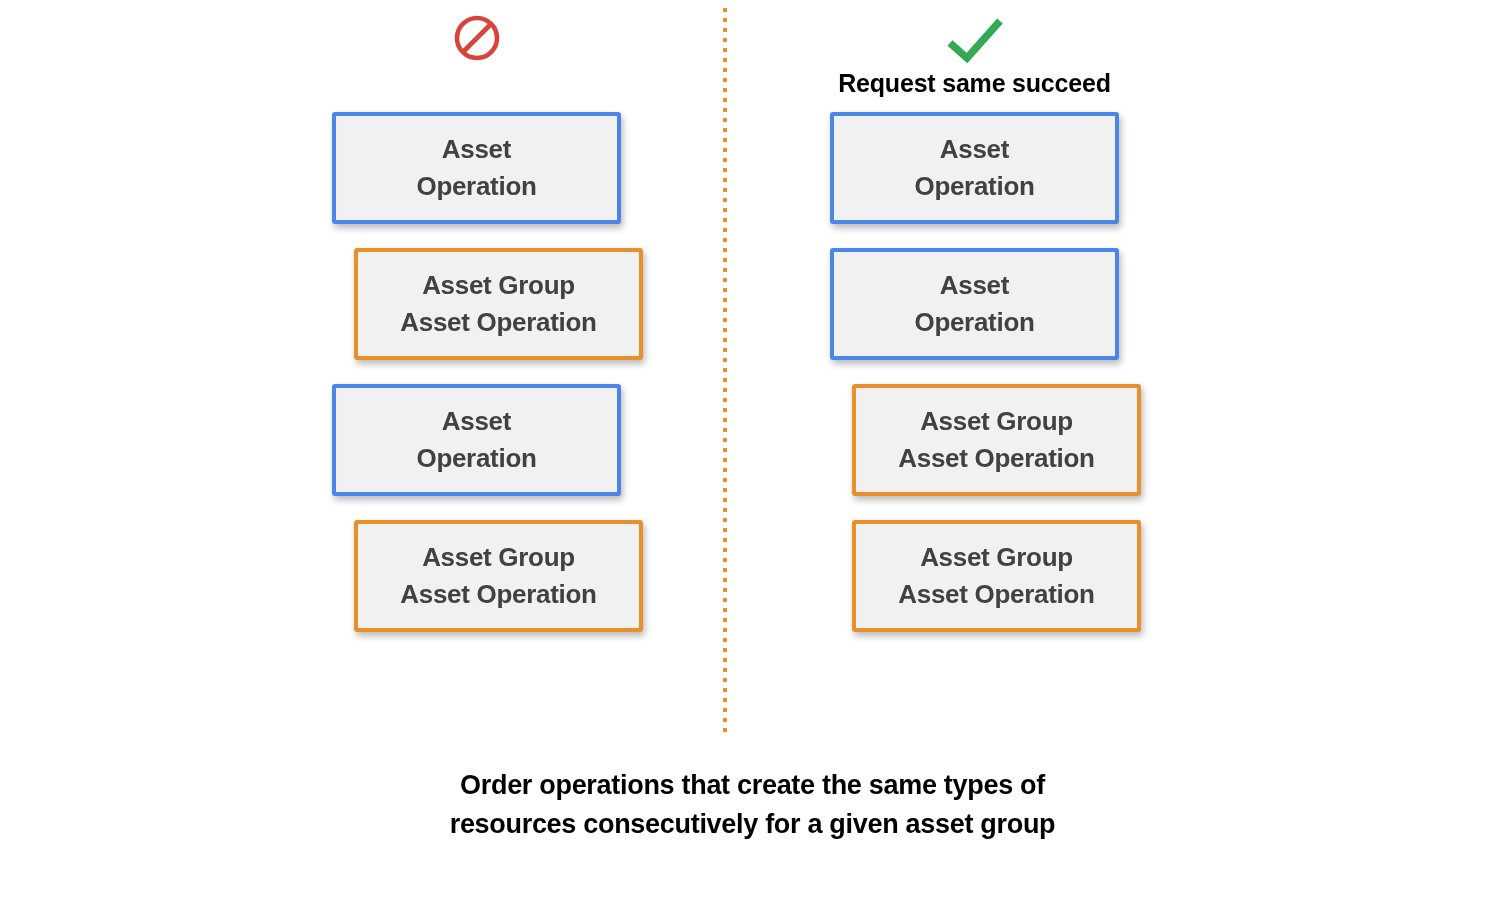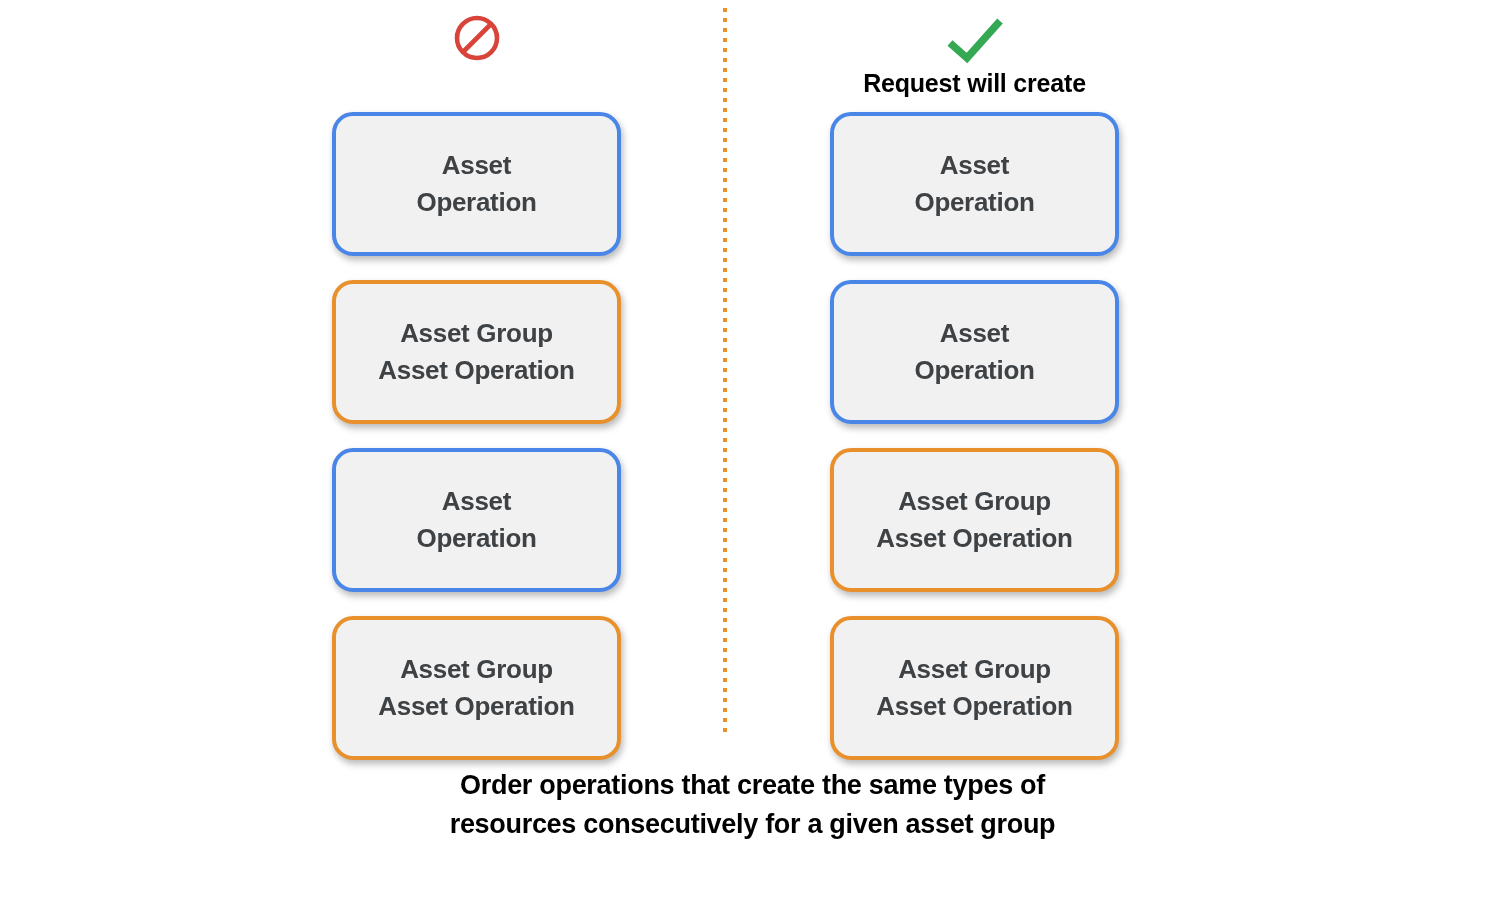--- a/index.html
+++ b/index.html
@@ -75,34 +75,34 @@
   .card-stack {
     position: absolute;
     top: 112px;
     left: 0;
     width: 289px;
   }
   .card {
     position: relative;
     box-sizing: border-box;
     width: 289px;
-    height: 144px;
+    height: 112px;
     margin-bottom: 24px;
-    border-radius: 21px;
+    border-radius: 3px;
     border: 4px solid #4a86e8;
     background: #f1f1f1;
     box-shadow: 2px 4px 7px rgba(0,0,0,0.28);
     display: flex;
     align-items: center;
     justify-content: center;
     text-align: center;
   }
   .card:last-child { margin-bottom: 0; }
   .card.accent-blue   { border-color: #4a86e8; }
-  .card.accent-orange { border-color: #e8912c; }
+  .card.accent-orange { border-color: #e8912c; margin-left: 22px; }
 
   .card-text {
     font-size: 26px;
     font-weight: bold;
     line-height: 37px;
     color: #3f4245;
     letter-spacing: -0.3px;
     white-space: pre-line;
   }
 
@@ -165,21 +165,21 @@
   </div>
 
   <div class="column right">
 
     <div class="col-header">
       <span class="header-icon">
         <svg width="64" height="52" viewBox="0 0 64 52" aria-hidden="true">
           <polyline points="7,31 24,46 57,9" fill="none" stroke="#34a853" stroke-width="7.5" stroke-linecap="butt" stroke-linejoin="miter"></polyline>
         </svg>
       </span>
-      <span class="header-label">Request will create</span>
+      <span class="header-label">Request same succeed</span>
     </div>
 
     <div class="card-stack">
 
       <div class="card accent-blue">
         <span class="card-text">Asset
 Operation</span>
       </div>
 
       <div class="card accent-blue">

